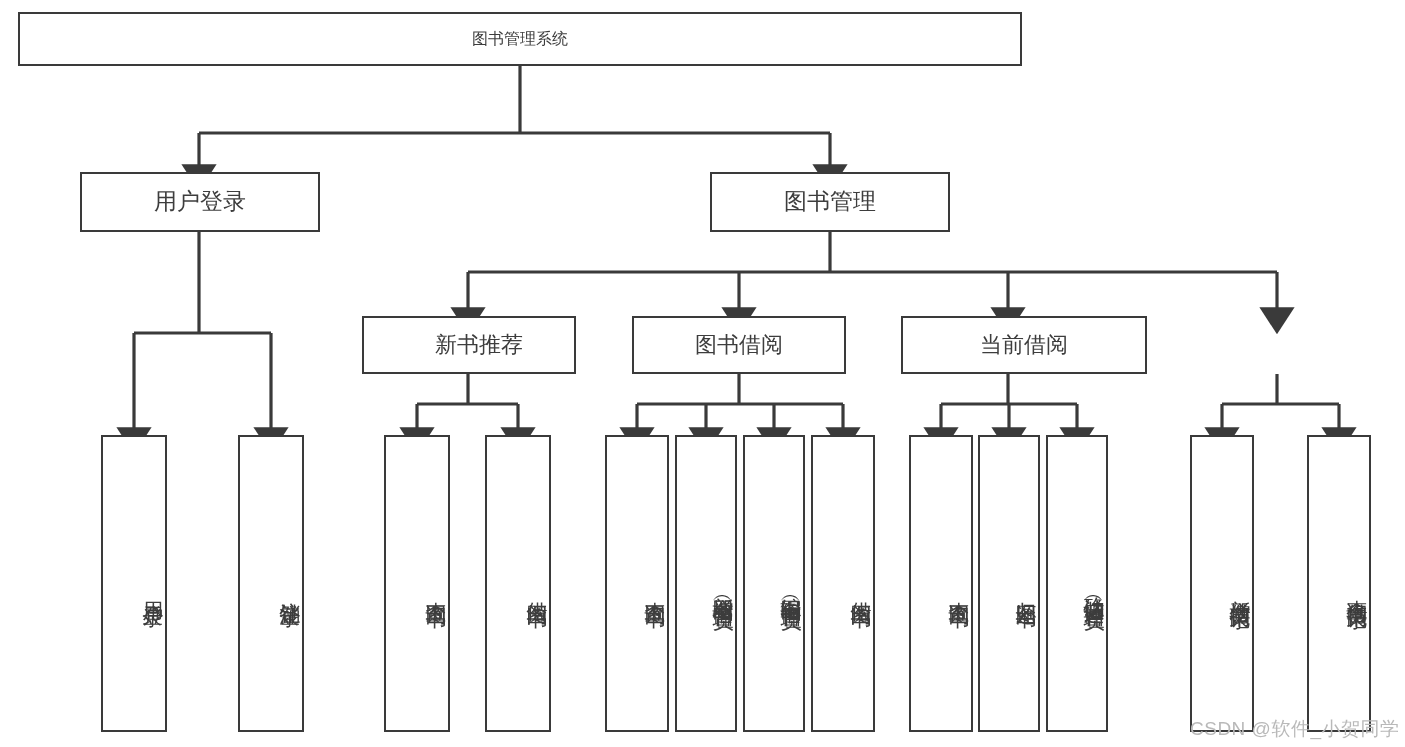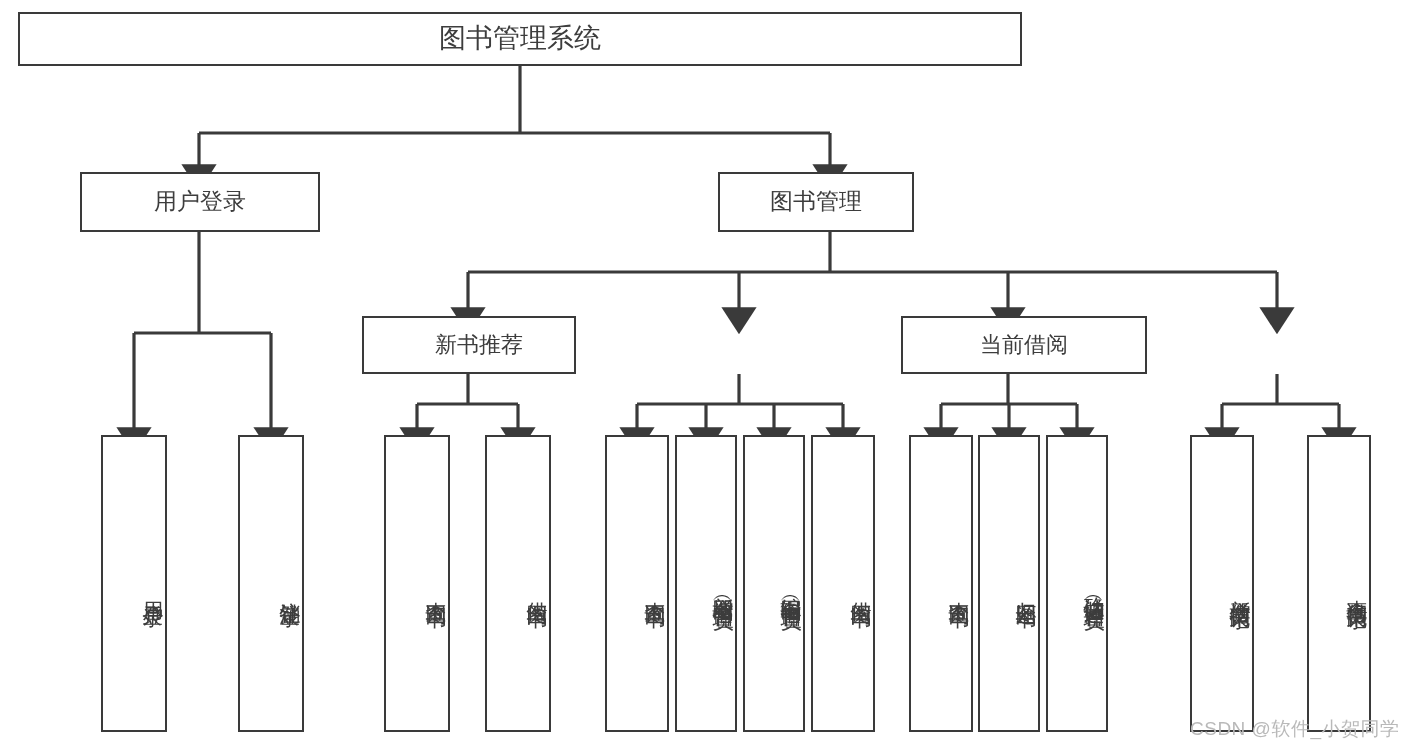--- a/index.html
+++ b/index.html
@@ -32,21 +32,21 @@
     border: 2.5px solid #3a3a3a;
     background: #ffffff;
     display: flex;
     align-items: center;
     justify-content: center;
     color: #3d3d3d;
     line-height: 1.18;
     text-align: center;
   }
   .node-root {
-    font-size: 27px;
+    font-size: 16px;
     text-align: right;
   }
   .node-l2 {
     font-size: 23px;
   }
   .node-l3 {
     font-size: 22px;
   }
   .node-leaf {
     font-size: 21px;
@@ -127,26 +127,29 @@
     </g>
   </svg>
 
   <div class="node node-root" style="left:18px; top:12px; width:1004px; height:54px;">
     <span>图书管理系统</span>
   </div>
 
   <div class="node node-l2" style="left:80px; top:172px; width:240px; height:60px;">
     <span>用户登录</span>
   </div>
-  <div class="node node-l2" style="left:710px; top:172px; width:196px; height:60px;margin-left:8px;">
+  <div class="node node-l2" style="left:710px; top:172px; width:240px; height:60px;">
     <span>图书管理</span>
   </div>
 
   <div class="node node-l3" style="left:362px; top:316px; width:214px; height:58px;padding-left:20px;">
     <span>新书推荐</span>
+  </div>
+  <div class="node node-l3" style="left:632px; top:316px; width:214px; height:58px;">
+    <span>图书借阅</span>
   </div>
   <div class="node node-l3" style="left:901px; top:316px; width:246px; height:58px;">
     <span>当前借阅</span>
   </div>
 
   <div class="node node-leaf" style="left:101px; top:435px; width:66px; height:297px;">
     <span class="leaf-text">用户登录</span>
   </div>
   <div class="node node-leaf" style="left:238px; top:435px; width:66px; height:297px;">
     <span class="leaf-text">注销登录</span>

